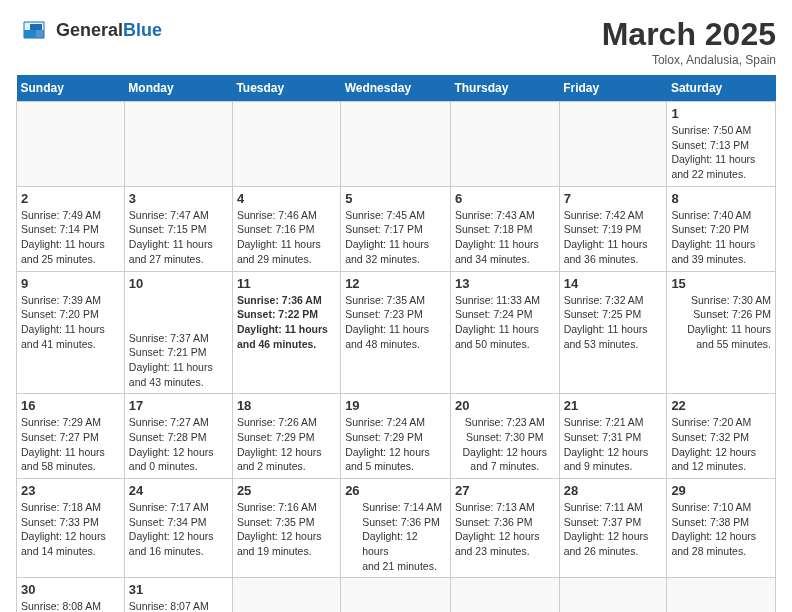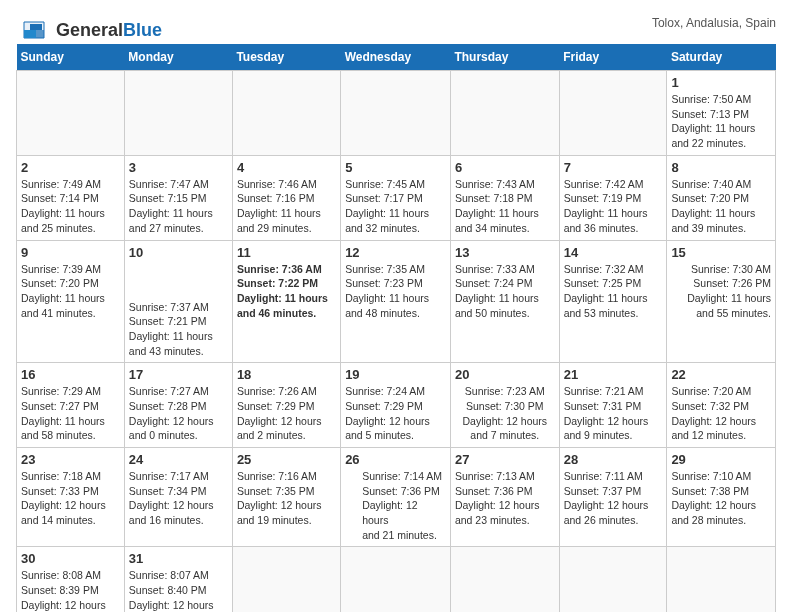--- a/index.html
+++ b/index.html
@@ -11,21 +11,21 @@
     }
     .page {
       width: 792px;
       background: white;
       padding: 16px;
     }
     .header {
       display: flex;
       justify-content: space-between;
       align-items: flex-start;
-      margin-bottom: 0;
+      margin-bottom: 8px;
     }
     .logo {
       display: flex;
       align-items: center;
       gap: 4px;
     }
     .logo-icon {
       width: 36px;
       height: 28px;
     }
@@ -87,20 +87,21 @@
         <polygon points="8,6 28,6 28,22 8,22" fill="#e8f0f8" stroke="#1a6eb5" stroke-width="1"></polygon>
         <polygon points="14,8 26,8 26,14 14,14" fill="#1a6eb5"></polygon>
         <polygon points="8,14 20,14 20,22 8,22" fill="#2288cc"></polygon>
         <rect x="20" y="14" width="8" height="8" fill="#1a6eb5" opacity="0.7"></rect>
       </svg>
       <div>
         <span style="font-size:18px; font-weight:bold; color:#333;">General</span><span style="font-size:18px; font-weight:bold; color:#1a6eb5;">Blue</span>
       </div>
     </div>
     <div class="title-block">
+      <div class="month-title">March 2025</div>
       <div class="subtitle">Tolox, Andalusia, Spain</div>
     </div>
   </div>
 
   <table>
     <thead>
       <tr>
       <th>Sunday</th>
           <th>Monday</th>
           <th>Tuesday</th>
@@ -201,21 +202,21 @@
           </td>
           <td>
             <div class="day-number">12</div>
             <div class="day-info" style="white-space: pre-line;">Sunrise: 7:35 AM
 Sunset: 7:23 PM
 Daylight: 11 hours
 and 48 minutes.</div>
           </td>
           <td>
             <div class="day-number">13</div>
-            <div class="day-info" style="white-space: pre-line;">Sunrise: 7:33 AM
+            <div class="day-info" style="white-space: pre-line;">Sunrise: 11:33 AM
 Sunset: 7:24 PM
 Daylight: 11 hours
 and 50 minutes.</div>
           </td>
           <td>
             <div class="day-number">14</div>
             <div class="day-info" style="white-space: pre-line;">Sunrise: 7:32 AM
 Sunset: 7:25 PM
 Daylight: 11 hours
 and 53 minutes.</div>

